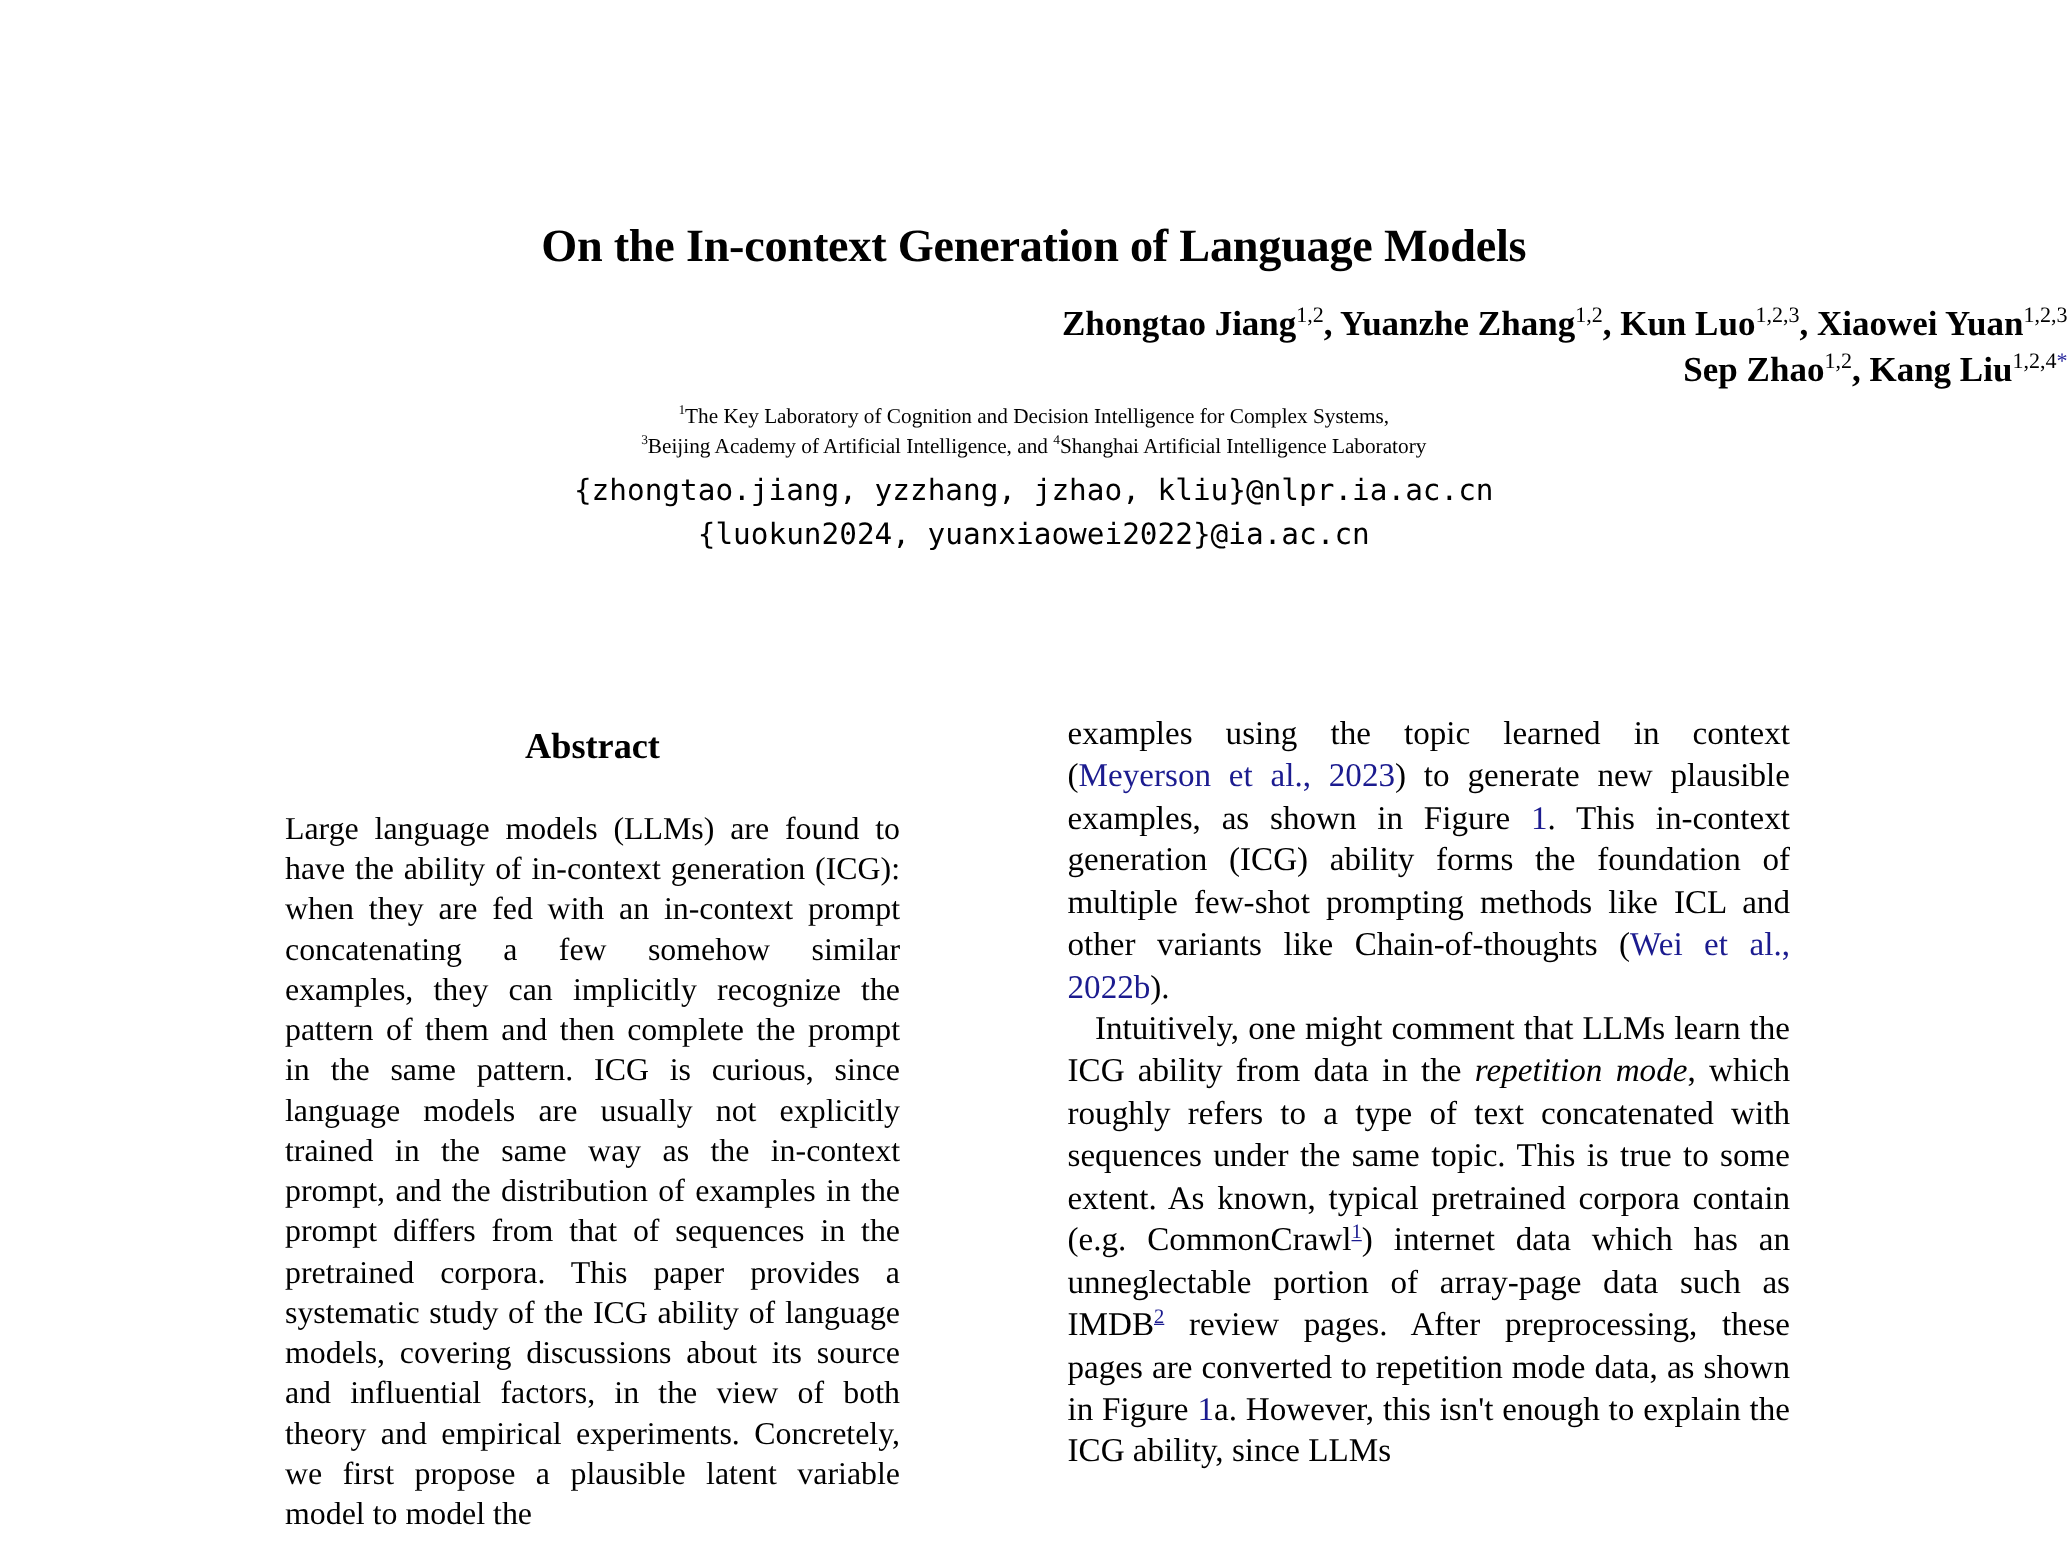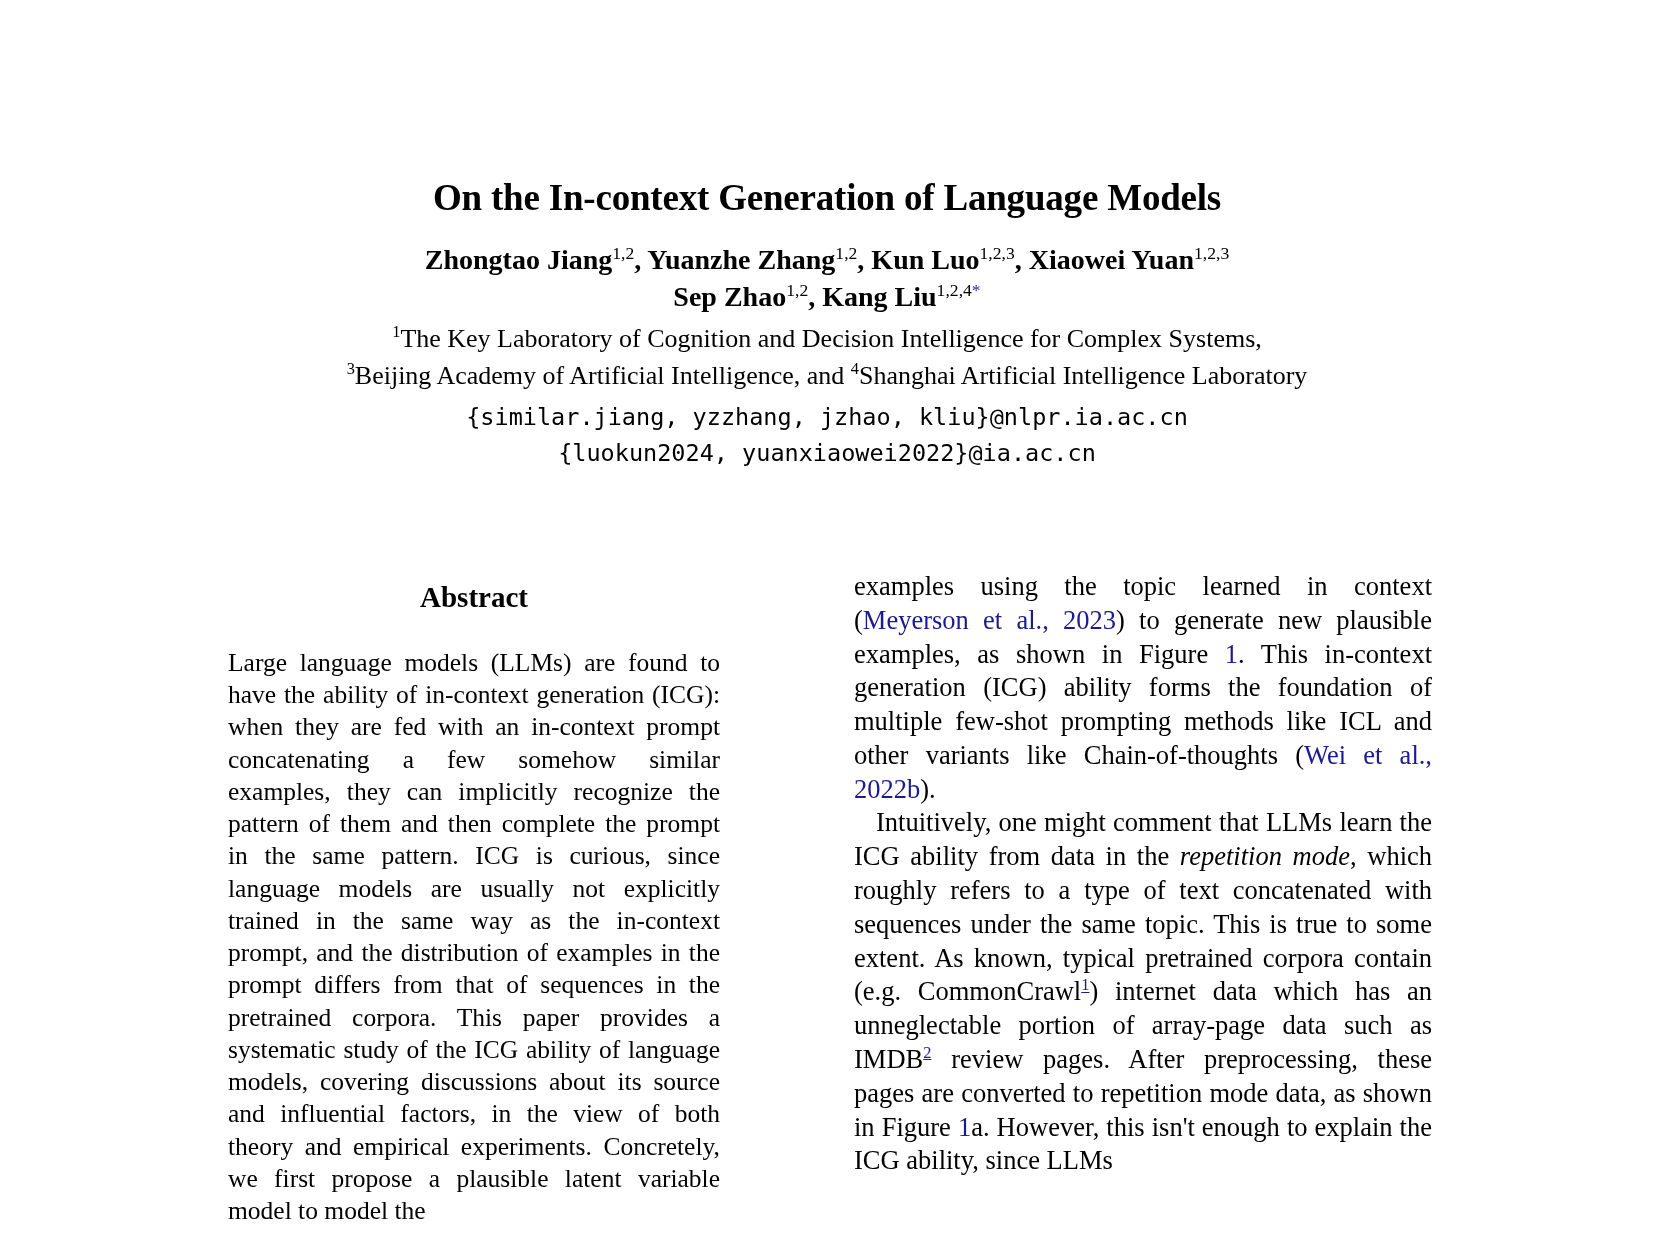--- a/index.html
+++ b/index.html
@@ -38,36 +38,37 @@
     text-align: center;
   }
   .authors {
     font-size: 28px;
     font-weight: bold;
     line-height: 1.33;
     margin: 0;
   }
   .authors .ln {
     display: block;
+    text-align: right;
   }
   sup {
     font-size: 0.63em;
     font-weight: normal;
     vertical-align: super;
     line-height: 0;
   }
   .authors sup {
     font-weight: normal;
   }
   .star {
     color: #2b2b9e;
   }
 
   .affiliations {
-    font-size: 26px;
+    font-size: 17px;
     line-height: 1.40;
     margin: 6px 0 0 0;
     text-align: center;
   }
   .affiliations .ln {
     display: block;
     white-space: nowrap;
   }
   .emails {
     font-family: "DejaVu Sans Mono", "Liberation Mono", monospace;
@@ -165,21 +166,21 @@
       <span class="ln"><span>Zhongtao Jiang</span><sup>1,2</sup>, <span>Yuanzhe Zhang</span><sup>1,2</sup>, <span>Kun Luo</span><sup>1,2,3</sup>, <span>Xiaowei Yuan</span><sup>1,2,3</sup></span>
       <span class="ln"><span>Sep Zhao</span><sup>1,2</sup>, <span>Kang Liu</span><sup><span>1,2,4</span><span class="star">*</span></sup></span>
     </div>
 
     <div class="affiliations">
       <span class="ln"><sup>1</sup><span>The Key Laboratory of Cognition and Decision Intelligence for Complex Systems,</span></span>
       <span class="ln"><sup>3</sup><span>Beijing Academy of Artificial Intelligence, and </span><sup>4</sup><span>Shanghai Artificial Intelligence Laboratory</span></span>
     </div>
 
     <div class="emails">
-      <span class="ln">{similar.jiang, yzzhang, jzhao, kliu}@nlpr.ia.ac.cn</span>
+      <span class="ln">{zhongtao.jiang, yzzhang, jzhao, kliu}@nlpr.ia.ac.cn</span>
       <span class="ln">{luokun2024, yuanxiaowei2022}@ia.ac.cn</span>
     </div>
 
   </div>
 
   <div class="columns">
 
     <div class="col col-left">
       <h2 class="abstract-heading">Abstract</h2>
       <p class="abstract-body">Large language models (LLMs) are found to have the ability of in-context generation (ICG): when they are fed with an in-context prompt concatenating a few somehow similar examples, they can implicitly recognize the pattern of them and then complete the prompt in the same pattern. ICG is curious, since language models are usually not explicitly trained in the same way as the in-context prompt, and the distribution of examples in the prompt differs from that of sequences in the pretrained corpora. This paper provides a systematic study of the ICG ability of language models, covering discussions about its source and influential factors, in the view of both theory and empirical experiments. Concretely, we first propose a plausible latent variable model to model the</p>

